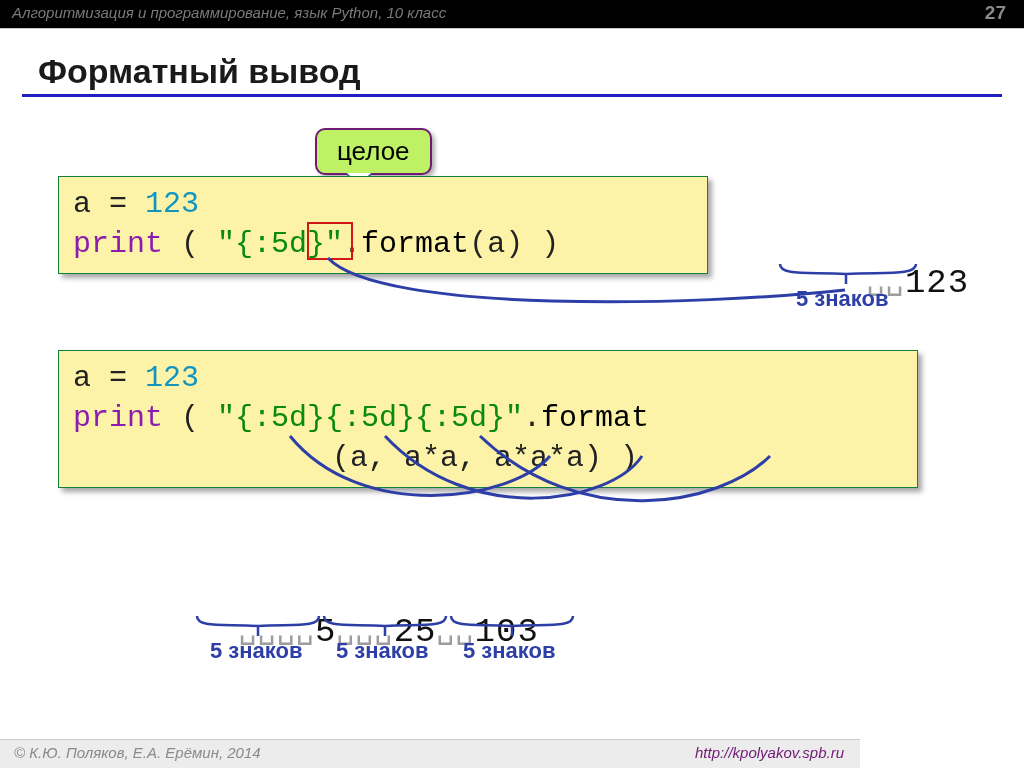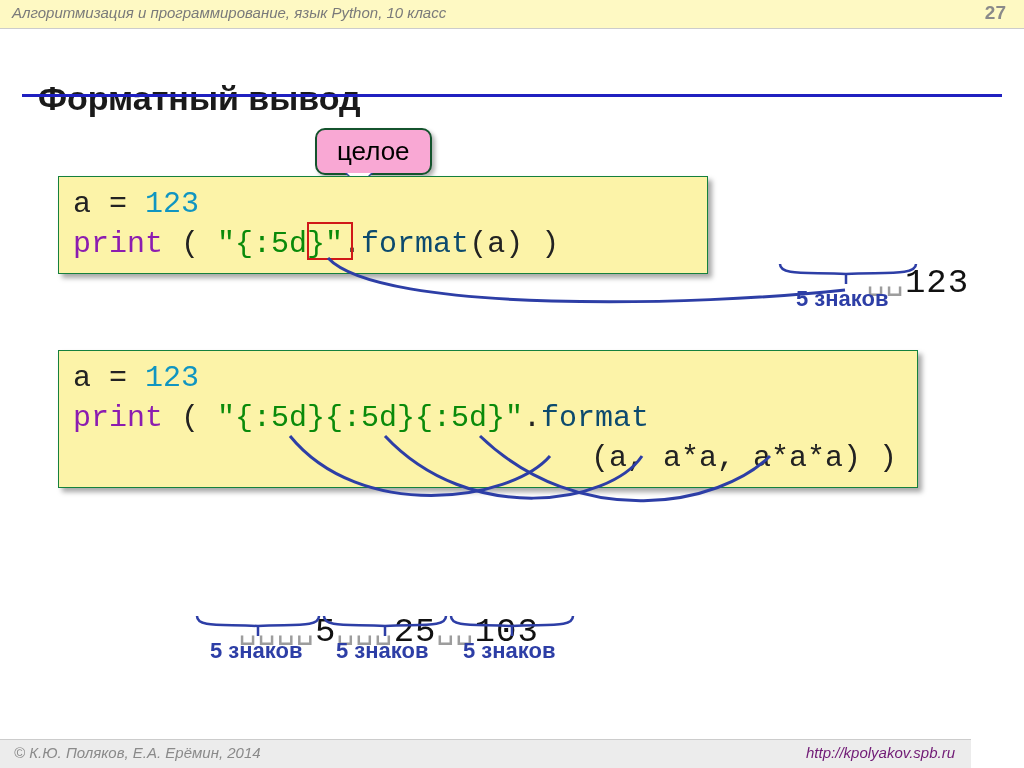--- a/index.html
+++ b/index.html
@@ -4,58 +4,58 @@
 <style>
   html,body{margin:0;padding:0}
   body{
     width:1024px;height:768px;
     background:#fff;
     font-family:Arial,Helvetica,sans-serif;
     position:relative;
     overflow:hidden;
   }
   .topbar{
-    background:#fef9c3;
+    background:#000000;
     height:28px;
     border-bottom:1px solid #ccc;
     position:relative;
   }
   .topbar .bc{
     position:absolute;left:12px;top:4px;
     color:#7a7a7a;font-style:italic;font-size:15px;
   }
   .topbar .pn{
     position:absolute;right:18px;top:2px;
     color:#8a8a8a;font-size:19px;font-weight:bold;
   }
   .title{
     position:absolute;left:38px;top:52px;
-    color:#1a1a1a;font-weight:bold;font-size:34px;margin-top:27px;
+    color:#1a1a1a;font-weight:bold;font-size:34px;
   }
   .title-rule{
     position:absolute;left:22px;top:94px;
     width:980px;height:0;
     border-bottom:3px solid #2020c0;
   }
   .codebox{
     position:absolute;background:#fcf3a8;
     border:1px solid #15803d;
     box-shadow:4px 4px 5px rgba(0,0,0,.35);
     font-family:"Courier New",monospace;
     font-size:30px;line-height:1.33;
     padding:8px 14px;color:#222;
   }
   .c-key{color:#8c1cb0}
   .c-num{color:#1095c1}
   .c-str{color:#0a8a0a}
-  .c-fn{color:#0c4a6e}
+  .c-fn{color:#000000}
   
   .bubble{
     position:absolute;left:315px;top:128px;
-    background:#f9a8d4;border:2px solid #14532d;border-radius:10px;
+    background:#bef264;border:2px solid #701a75;border-radius:10px;
     padding:6px 20px;color:#000;font-size:26px;
     box-shadow:3px 3px 4px rgba(0,0,0,.3);
   }
   .bubble:after,.bubble:before{
     content:"";position:absolute;left:30px;top:100%;
     border:12px solid transparent;border-top-color:#fff;
   }
   .bubble:before{
     border:14px solid transparent;border-top-color:#2d4aa0;left:28px;
   }
@@ -65,21 +65,21 @@
   .mono-out{
     position:absolute;font-family:"Courier New",monospace;
     font-size:34px;color:#111;letter-spacing:1px;white-space:pre;
   }
   .sp{color:#9d9d9d;font-size:30px;position:relative;top:-3px}
   .brace-svg{position:absolute}
   .chars-label{
     position:absolute;color:#2d3ea6;font-weight:bold;font-size:22px;
   }
   .footer{
-    position:absolute;left:0;bottom:0;width:971px;height:28px;
+    position:absolute;left:0;bottom:0;width:860px;height:28px;
     background:#ececec;border-top:1px solid #ccc;
   }
   .footer .c{
     position:absolute;left:14px;top:4px;color:#8a8a8a;font-style:italic;font-size:15px;
   }
   .footer .u{
     position:absolute;right:16px;top:4px;color:#701a75;font-style:italic;font-size:15px;
   }
   .conn{position:absolute;pointer-events:none}
 </style>
@@ -120,21 +120,21 @@
   <path d="M8 2 C 60 58, 380 50, 525 34" stroke="#2d3ea6" stroke-width="3" fill="none"></path>
 </svg>
 
 <div class="codebox" style="left:58px;top:350px;width:830px">
   <div>
     <span>a</span><span> = </span><span class="c-num">123</span>
   </div>
   <div>
     <span class="c-key">print</span><span> ( </span><span class="c-str">"{:5d}{:5d}{:5d}"</span><span>.</span><span class="c-fn">format</span>
   </div>
-  <div style="text-align:right;padding-right:6px">
+  <div style="text-align:center;padding-right:6px">
     <span>(a, a*a, a*a*a) )</span>
   </div>
 </div>
 
 <svg class="conn" style="left:250px;top:432px" width="630" height="90">
   <path d="M40 4 C 110 90, 260 70, 300 24" stroke="#2d3ea6" stroke-width="3" fill="none"></path>
   <path d="M135 4 C 220 95, 360 72, 392 24" stroke="#2d3ea6" stroke-width="3" fill="none"></path>
   <path d="M230 4 C 330 100, 470 74, 520 24" stroke="#2d3ea6" stroke-width="3" fill="none"></path>
 </svg>
 

